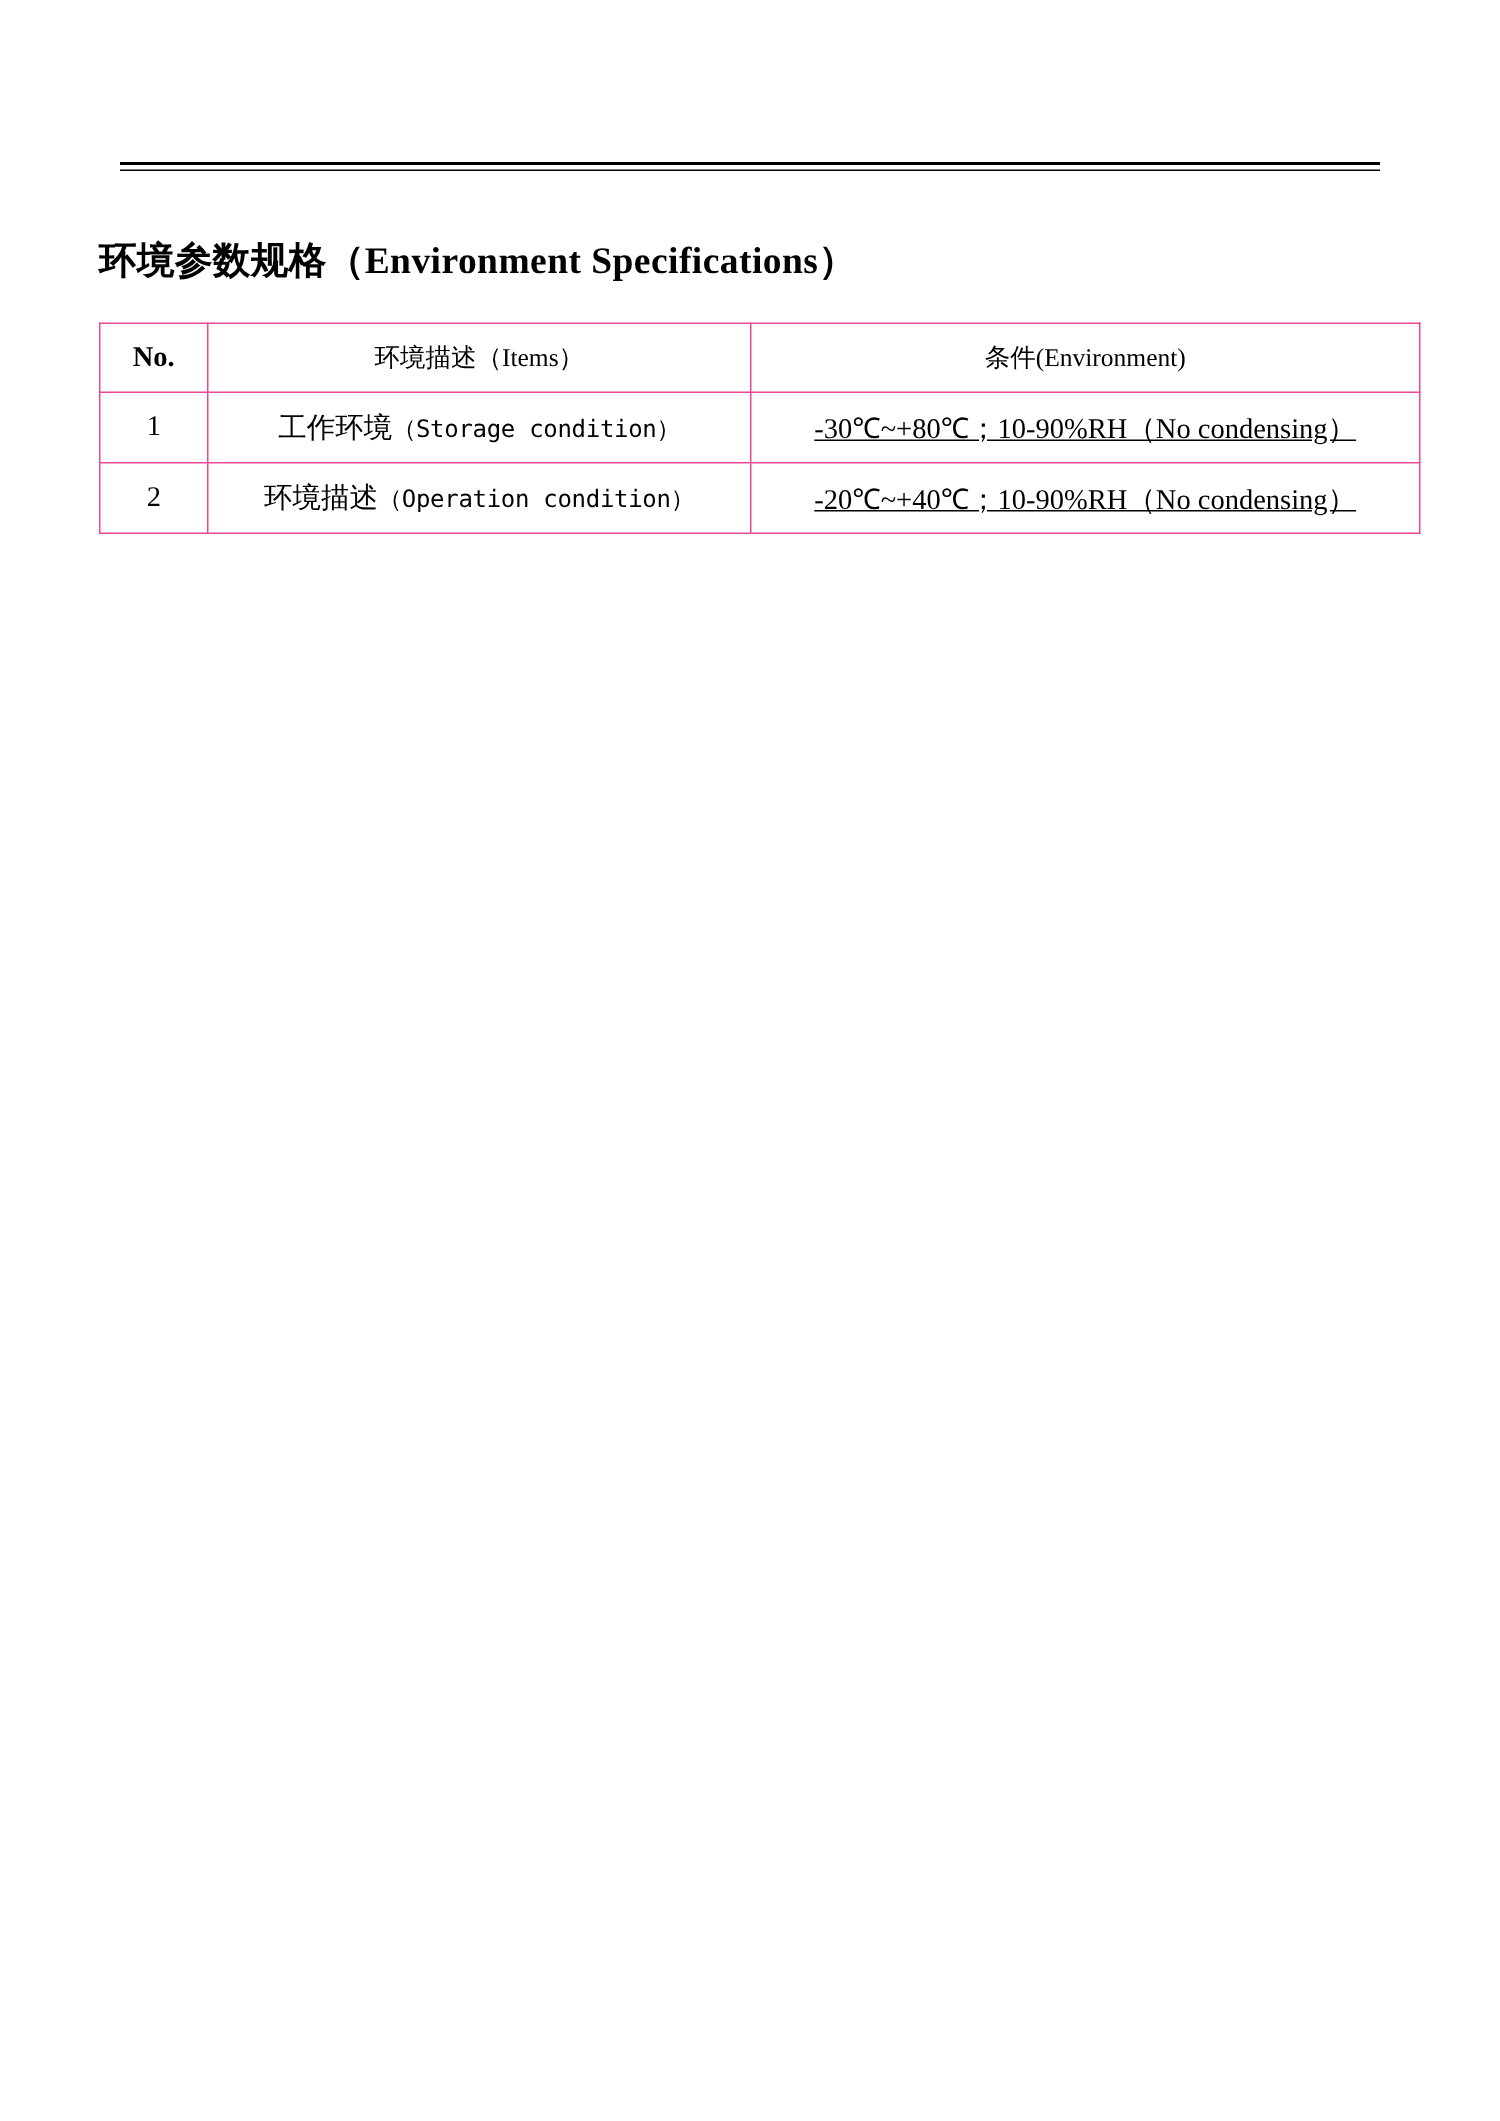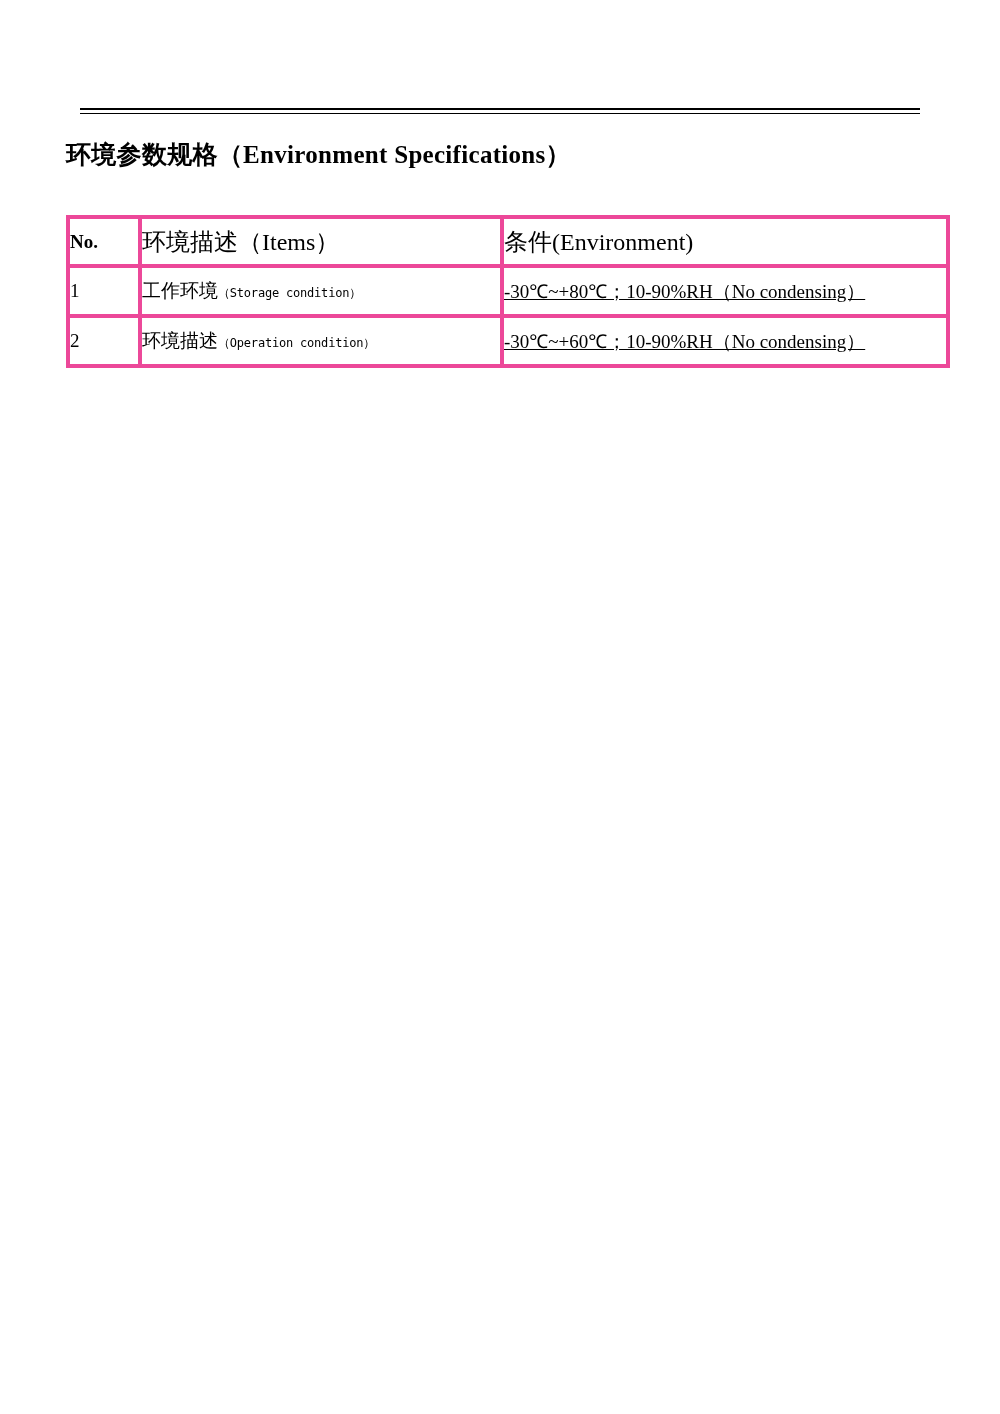--- a/index.html
+++ b/index.html
@@ -46,71 +46,71 @@
     top: 5px;
     width: 100%;
     height: 1px;
     background: #000000;
   }
 
   
   .section-title {
     position: absolute;
     left: 66px;
-    top: 140px;
+    top: 160px;
     font-size: 25px;
     font-weight: bold;
     letter-spacing: 0.3px;
     white-space: nowrap;
     line-height: 1.2;
   }
 
   
   .spec-table {
     position: absolute;
     left: 66px;
     top: 215px;
     width: 880px;
     border-collapse: collapse;
     table-layout: fixed;
   }
   .spec-table td, .spec-table th {
-    border: 4px solid #ec4899;
+    border: 1px solid #ec4899;
     padding: 0;
-    text-align: left;
+    text-align: center;
     vertical-align: middle;
   }
   .spec-table col.c-no     { width: 72px; }
   .spec-table col.c-items  { width: 362px; }
   .spec-table col.c-desc   { width: 446px; }
 
   .spec-table thead th {
     height: 45px;
     font-size: 19px;
     font-weight: bold;
   }
   .spec-table thead th.h-items,
   .spec-table thead th.h-desc {
     font-weight: normal;
-    font-size: 24px;
+    font-size: 17px;
   }
   .spec-table tbody td {
     height: 46px;
     font-size: 19px;
     font-weight: normal;
   }
   .cell-no {
     font-size: 18px;
   }
   .cell-item {
     font-size: 19px;
   }
   .cell-item .mono {
     font-family: "DejaVu Sans Mono", monospace;
-    font-size: 12px;
+    font-size: 16px;
     letter-spacing: -0.2px;
   }
   .cell-desc {
     font-size: 19px;
     white-space: nowrap;
     text-decoration: underline;
   }
 </style>
 </head>
 <body>
@@ -147,18 +147,18 @@
         <td class="cell-item">
           <span>工作环境</span><span class="mono">（Storage condition）</span>
         </td>
         <td class="cell-desc">-30℃~+80℃；10-90%RH（No condensing）</td>
       </tr>
       <tr>
         <td class="cell-no">2</td>
         <td class="cell-item">
           <span>环境描述</span><span class="mono">（Operation condition）</span>
         </td>
-        <td class="cell-desc">-30℃~+60℃；10-90%RH（No condensing）</td>
+        <td class="cell-desc">-20℃~+40℃；10-90%RH（No condensing）</td>
       </tr>
     </tbody>
   </table>
 
 </div>
 
 </body></html>

